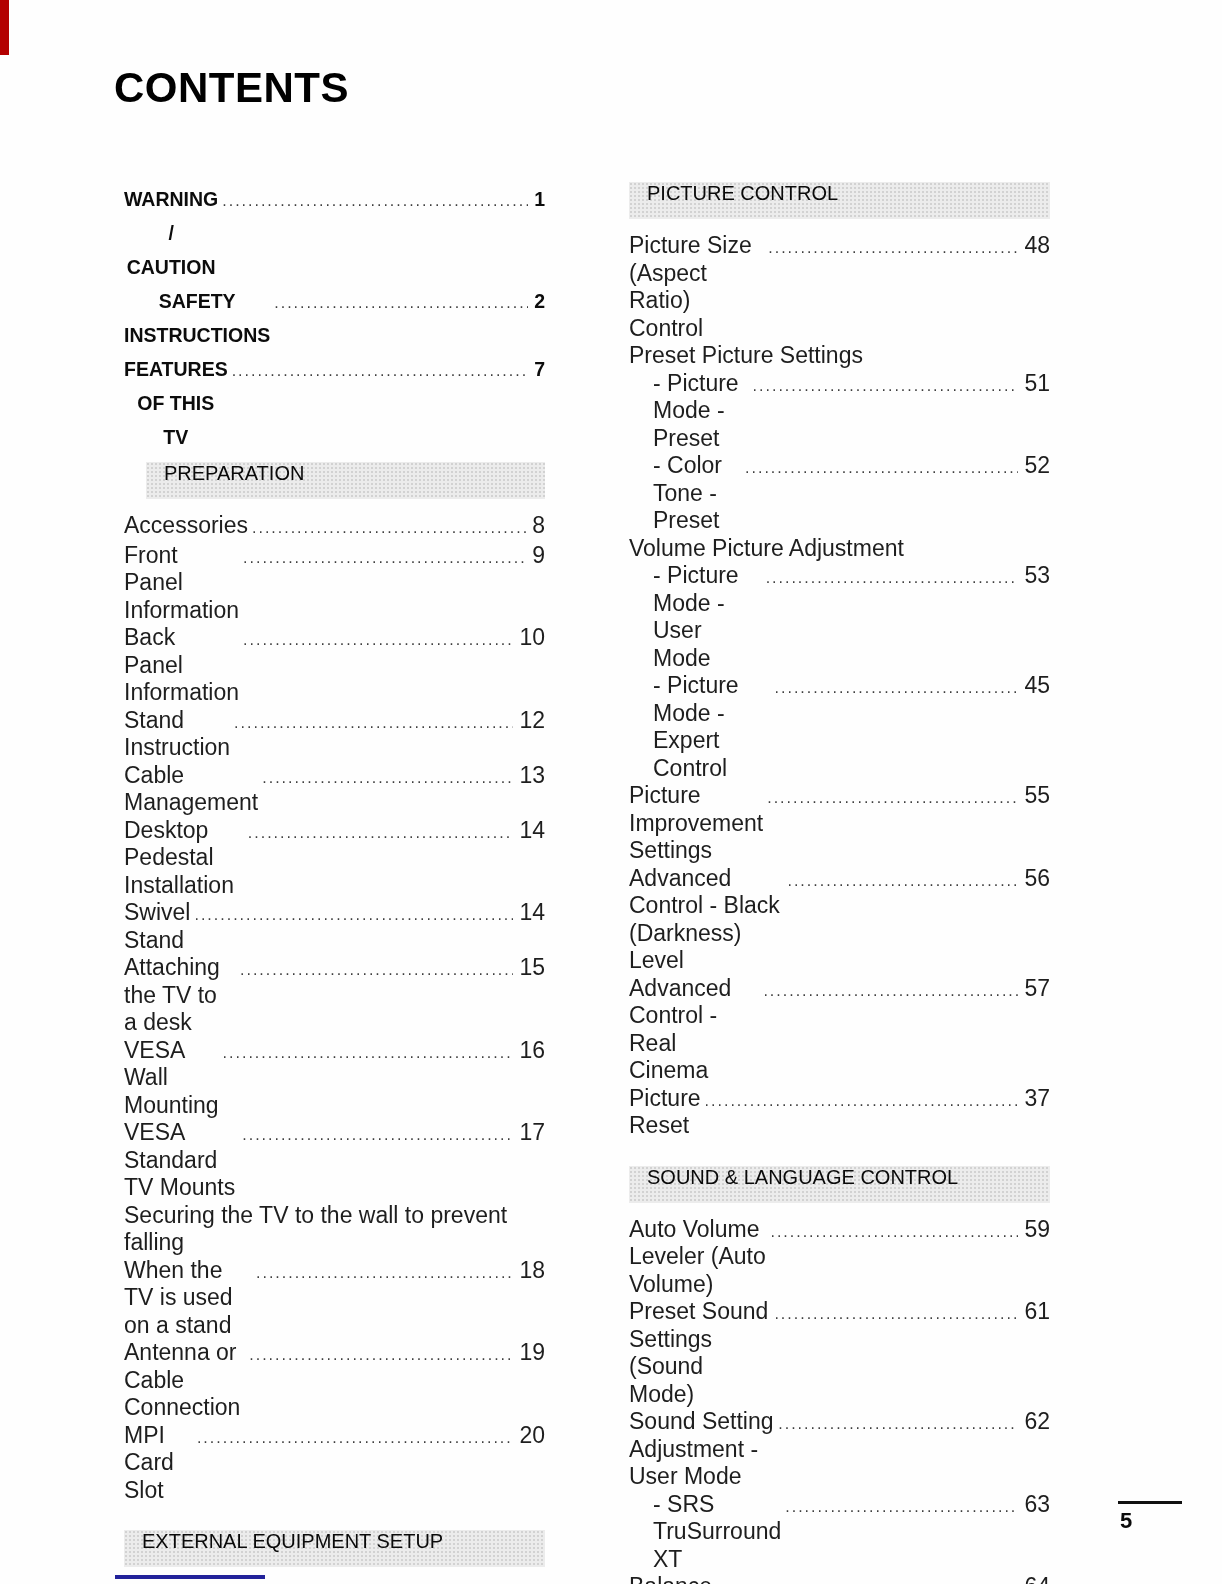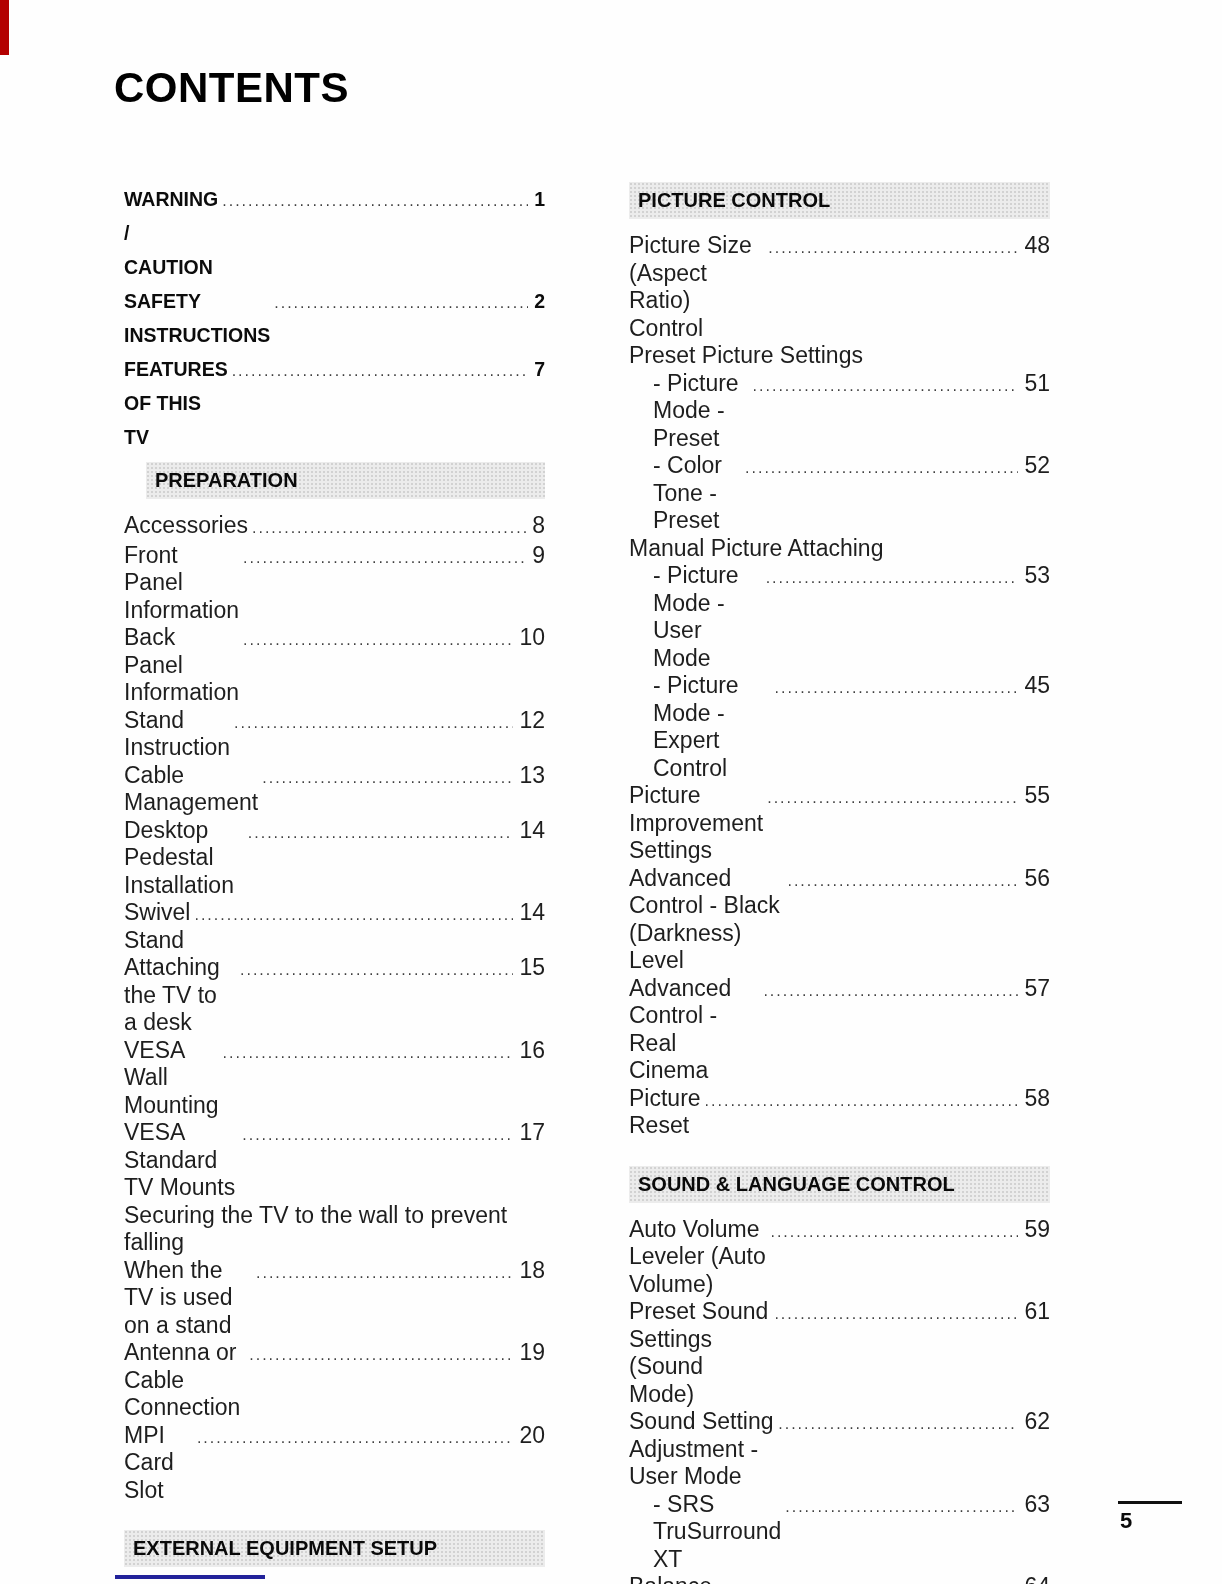--- a/index.html
+++ b/index.html
@@ -41,20 +41,21 @@
     line-height: 27.5px;
     font-size: 23px;
     color: #1e1e1e;
   }
   .toc-entry .label { white-space: normal; }
   .toc-entry.front {
     font-size: 19.5px;
     font-weight: bold;
     line-height: 34px;
     color: #0c0c0c;
+    text-align: center;
   }
   .toc-entry.indent { padding-left: 24px; }
   .leader {
     flex: 1 1 auto;
     overflow: hidden;
     white-space: nowrap;
     margin: 0 4px;
     min-width: 10px;
     color: #3d3d3d;
   }
@@ -63,23 +64,22 @@
     letter-spacing: 2px;
     font-size: 16px;
     font-weight: normal;
   }
   .pnum { padding-left: 2px; }
 
   .section-header {
     margin: 26px 0 13px 0;
     height: 37px;
     display: flex;
-    align-items: center;
-    padding-left: 9px;
-    font-weight: bold;
+    padding-left: 18px;
+    font-weight: normal;
     font-size: 20px;
     color: #0a0a0a;
     background-color: #ececec;
     background-image: radial-gradient(#d2d2d2 0.8px, transparent 0.9px);
     background-size: 4px 4px;
   }
   #left-sections .section-header:first-child { margin-top: 8px; margin-left: 22px; }
   #right-sections .section-header:first-child { margin-top: 0; }
 
   .footer-block {
@@ -239,21 +239,21 @@
               <span class="label">- Picture Mode - Preset</span>
               <span class="leader"></span>
               <span class="pnum">51</span>
             </div>
             <div class="toc-entry indent">
               <span class="label">- Color Tone - Preset</span>
               <span class="leader"></span>
               <span class="pnum">52</span>
             </div>
             <div class="toc-entry nopage">
-              <span class="label">Manual Picture Attaching</span>
+              <span class="label">Volume Picture Adjustment</span>
             </div>
             <div class="toc-entry indent">
               <span class="label">- Picture Mode - User Mode</span>
               <span class="leader"></span>
               <span class="pnum">53</span>
             </div>
             <div class="toc-entry indent">
               <span class="label">- Picture Mode - Expert Control</span>
               <span class="leader"></span>
               <span class="pnum">45</span>
@@ -269,21 +269,21 @@
               <span class="pnum">56</span>
             </div>
             <div class="toc-entry">
               <span class="label">Advanced Control - Real Cinema</span>
               <span class="leader"></span>
               <span class="pnum">57</span>
             </div>
             <div class="toc-entry">
               <span class="label">Picture Reset</span>
               <span class="leader"></span>
-              <span class="pnum">58</span>
+              <span class="pnum">37</span>
             </div>
           </div>
           <div class="section-header">
             <span>SOUND &amp; LANGUAGE CONTROL</span>
           </div>
           <div class="section-entries">
             <div class="toc-entry">
               <span class="label">Auto Volume Leveler (Auto Volume)</span>
               <span class="leader"></span>
               <span class="pnum">59</span>

